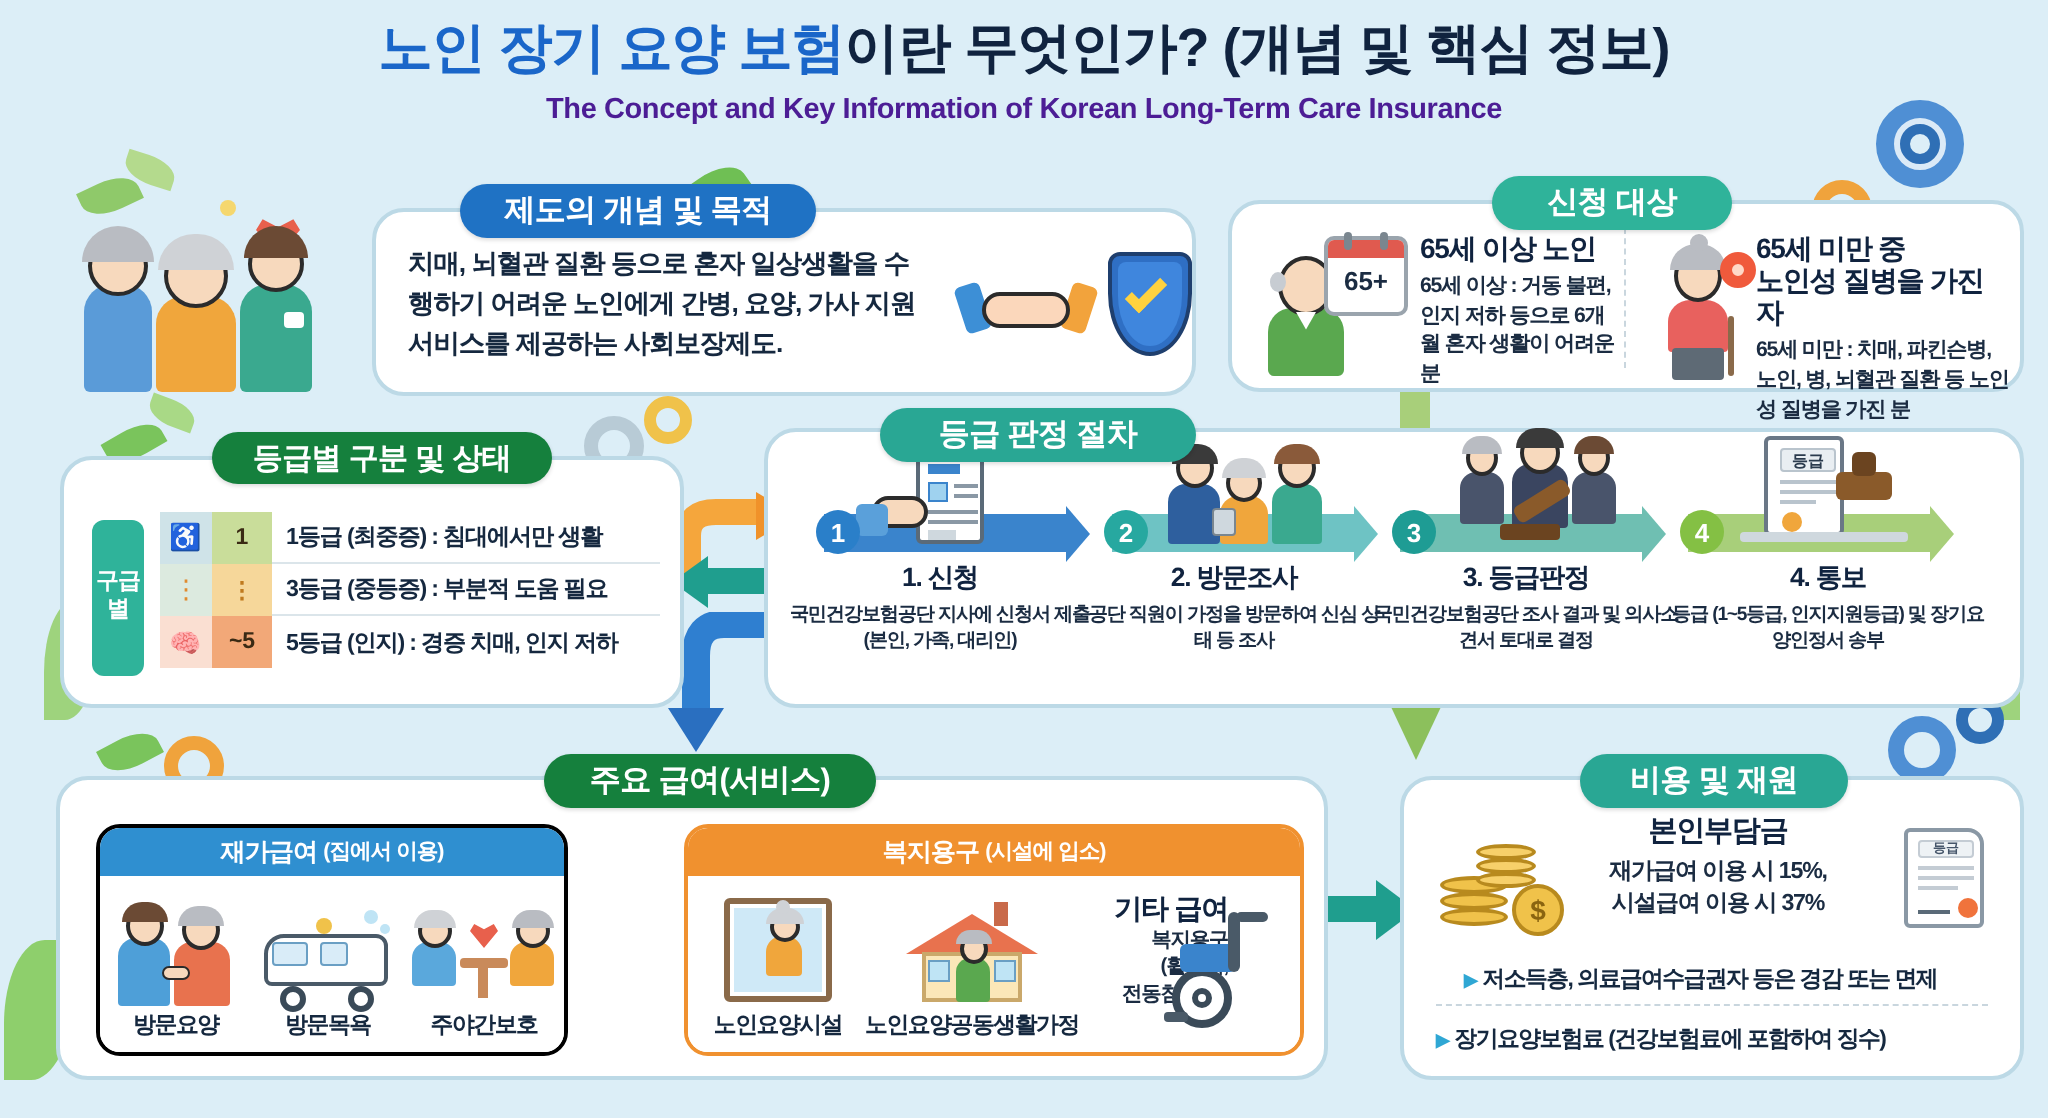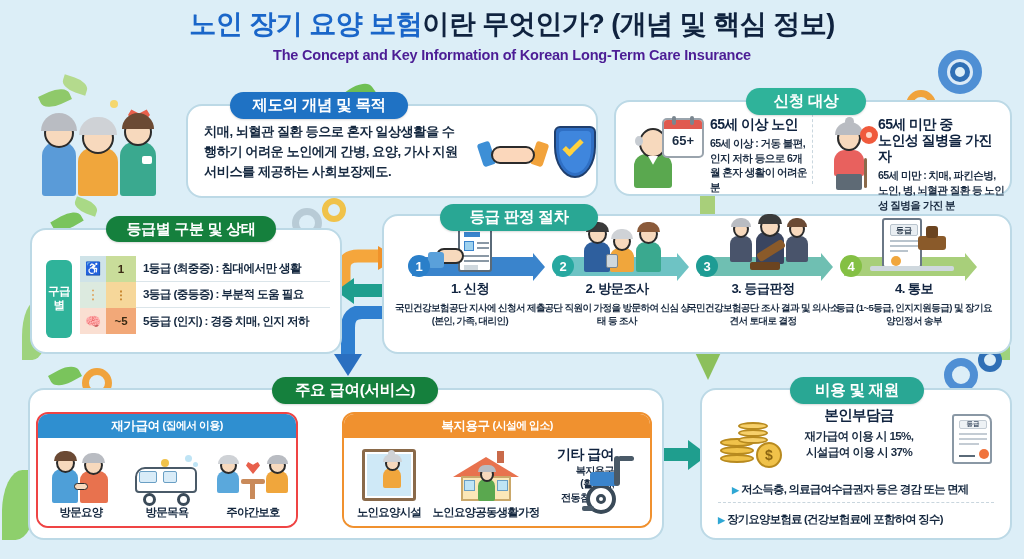--- a/index.html
+++ b/index.html
@@ -367,21 +367,21 @@
     </div>
     <div class="step-label" style="left:452px;top:64px;width:156px;">
       <div class="t">4. 통보</div>
       <div class="d">등급 (1~5등급, 인지지원등급) 및 장기요양인정서 송부</div>
     </div>
   </div>
   <div class="ribbon dteal" id="proc-ribbon">등급 판정 절차</div>
 
   <div class="card" id="ben-card">
 
-    <div class="subbox" style="left:6px;top:22px;width:262px;height:116px;border:2px solid #ef4444;">
+    <div class="subbox" style="left:18px;top:22px;width:236px;height:116px;border:2px solid #000000;">
       <div class="subhead" style="background:#2f8fd0;">
         <span>재가급여</span>
         <span class="sm">(집에서 이용)</span>
       </div>
       <div class="subbody">
         <div class="svc">
           <div style="width:62px;height:52px;position:relative;">
             <div style="position:absolute;left:2px;top:16px;width:26px;height:34px;background:#4e9fd8;border-radius:9px 9px 2px 2px;"></div>
             <div style="position:absolute;left:6px;top:0px;width:19px;height:20px;background:#f7d9bd;border:2px solid #2b2b2b;border-radius:50%;"></div>
             <div style="position:absolute;left:4px;top:-2px;width:23px;height:10px;background:#6b4a34;border-radius:12px 12px 0 0;"></div>

